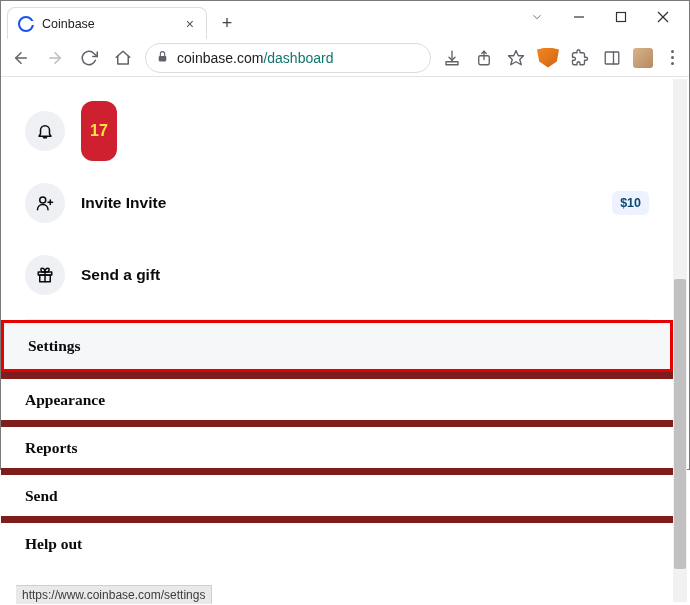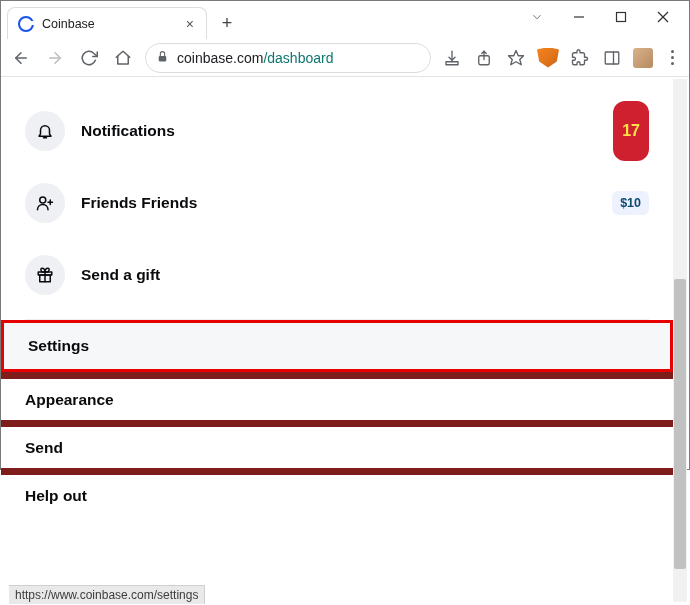--- a/index.html
+++ b/index.html
@@ -40,24 +40,24 @@
   .page { position:absolute; left:0; right:16px; top:0; bottom:0; background:#fff; overflow:hidden; }
   .menu-list { padding: 18px 24px 0 24px; }
   .row { display:flex; align-items:center; height:72px; }
   .icon-circle { width:40px; height:40px; border-radius:50%; background:#eef0f3; display:flex; align-items:center; justify-content:center; margin-right:16px; }
   .icon-circle svg { width:18px; height:18px; stroke:#0a0b0d; stroke-width:2; fill:none; stroke-linecap:round; stroke-linejoin:round; }
   .row .label { font-size:15.5px; font-weight:600; color:#0a0b0d; flex:1; }
   .pill { background:#cf202f; color:#fde047; font-size:16px; font-weight:700; padding:21px 9px; border-radius:12px; }
   .badge-blue { background:#eef1fe; color:#0c4a6e; font-size:12.5px; font-weight:600; padding:5px 8px; border-radius:6px; }
   .divider { height:1px; background:#eceff1; margin: 8px 0 0 0; }
   .settings-section { margin-top: 0; }
-  .srow { height:48px; display:flex; align-items:center; padding: 0 24px; font-size:15.5px; font-weight:600; color:#0a0b0d; background:#fff; cursor:pointer; }
+  .srow { height:48px; display:flex; align-items:center; padding: 0 24px; font-size:15.5px; font-weight:600; color:#0a0b0d; background:#fff; cursor:pointer;font-family:Liberation Serif, serif; }
   .srow + .srow { border-top:7px solid #7f1d1d; }
   .srow.highlight { border:3px solid #e60000; background:#f5f7f9; height:52px; }
-  .status-bar { position:absolute; left:8px; bottom:0; background:#e9e9e9; color:#3c3c3c; font-size:12px; padding:2px 6px; border:1px solid #cfcfcf; border-left:none; border-bottom:none; }
+  .status-bar { position:absolute; left:15px; bottom:0; background:#e9e9e9; color:#3c3c3c; font-size:12px; padding:2px 6px; border:1px solid #cfcfcf; border-left:none; border-bottom:none; }
 </style>
 </head>
 <body>
 
 <div class="window">
 
   <div class="titlebar">
     <div class="tabstrip">
       <div class="tab">
         <span class="favicon"></span>
@@ -167,34 +167,33 @@
 
       <div class="menu-list">
 
         <div class="row">
           <div class="icon-circle">
             <svg viewBox="0 0 24 24">
                 <path d="M18 16v-5a6 6 0 10-12 0v5l-2 3h16l-2-3z"></path>
                 <line x1="10" y1="21" x2="14" y2="21"></line>
               </svg>
           </div>
-          <span class="label">Notifications</span>
           <span class="pill">17</span>
         </div>
 
         <div class="row">
           <div class="icon-circle">
             <svg viewBox="0 0 24 24">
                 <circle cx="9" cy="8" r="4"></circle>
                 <path d="M2 21c0-4 3-7 7-7s7 3 7 7"></path>
                 <line x1="19" y1="8" x2="19" y2="14"></line>
                 <line x1="16" y1="11" x2="22" y2="11"></line>
               </svg>
           </div>
-          <span class="label">Friends Friends</span>
+          <span class="label">Invite Invite</span>
           <span class="badge-blue">$10</span>
         </div>
 
         <div class="row">
           <div class="icon-circle">
             <svg viewBox="0 0 24 24">
                 <rect x="3" y="8" width="18" height="4"></rect>
                 <rect x="5" y="12" width="14" height="9"></rect>
                 <line x1="12" y1="8" x2="12" y2="21"></line>
                 <path d="M12 8c0-3-2-5-4-5s-2 3 0 5h4z"></path>
@@ -208,20 +207,23 @@
       </div>
 
       <div class="settings-section">
         <div class="srow highlight">
             <span>Settings</span>
           </div>
         <div class="srow">
             <span>Appearance</span>
           </div>
         <div class="srow">
+            <span>Reports</span>
+          </div>
+        <div class="srow">
             <span>Send</span>
           </div>
         <div class="srow">
             <span>Help out</span>
           </div>
       </div>
 
       <div class="status-bar">https://www.coinbase.com/settings</div>
     </div>
 

